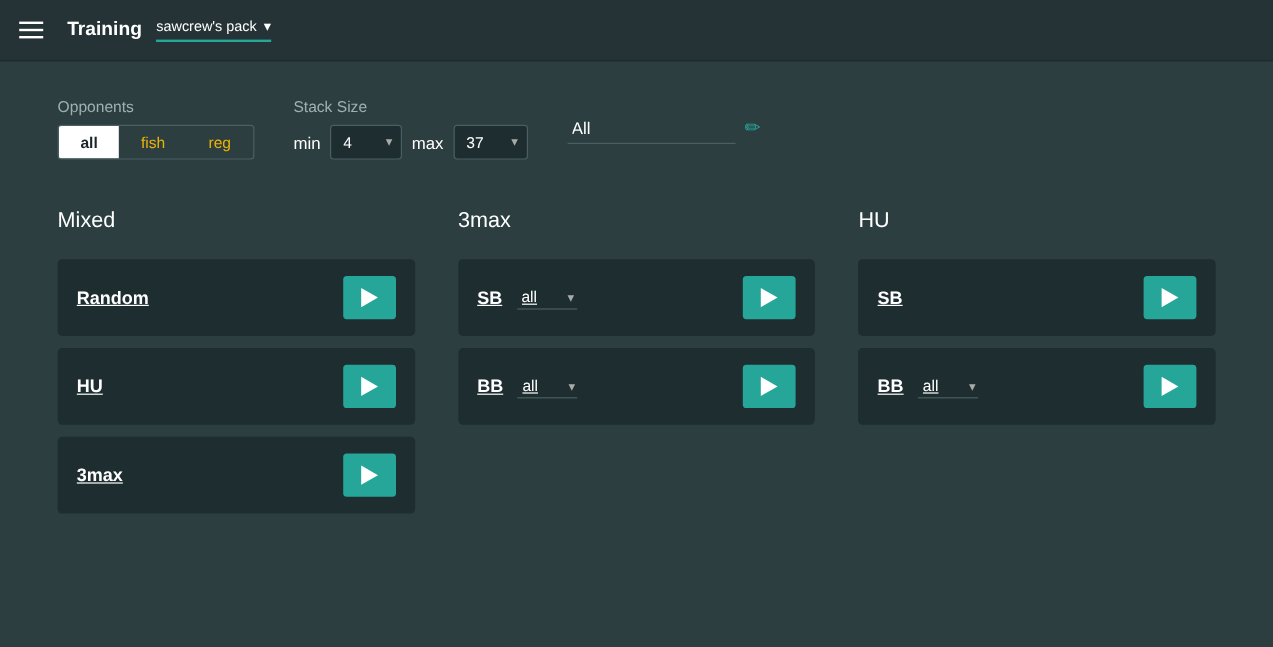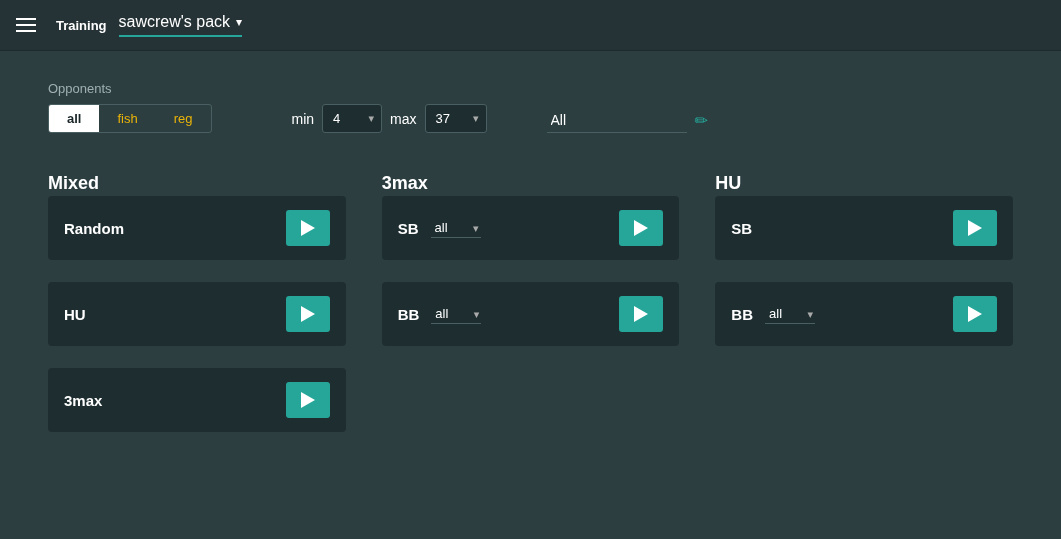--- a/index.html
+++ b/index.html
@@ -28,52 +28,52 @@
       flex-direction: column;
       gap: 4px;
     }
     .hamburger-icon span {
       display: block;
       width: 20px;
       height: 2px;
       background: #fff;
     }
     .header-title {
-      font-size: 13px;
+      font-size: 16px;
       font-weight: bold;
       color: #ffffff;
       margin-right: 12px;
     }
     .pack-selector {
       display: flex;
       align-items: center;
       gap: 6px;
       cursor: pointer;
       padding-bottom: 4px;
       border-bottom: 2px solid #26a699;
     }
     .pack-selector-label {
-      font-size: 16px;
+      font-size: 12px;
       color: #ffffff;
     }
     .pack-selector-arrow {
       color: #ffffff;
       font-size: 12px;
     }
 
     
     .main {
       padding: 30px 48px;
     }
 
     
     .filters-row {
       display: flex;
-      align-items: flex-end;
-      gap: 60px;
+      align-items: center;
+      gap: 33px;
       margin-bottom: 40px;
     }
 
     
     .filter-group label {
       display: block;
       color: #a0b0b2;
       font-size: 13px;
       margin-bottom: 8px;
     }
@@ -95,21 +95,20 @@
       background: #ffffff;
       color: #1a2628;
       font-weight: bold;
     }
 
     
     .stack-size-row {
       display: flex;
       align-items: center;
       gap: 8px;
-      margin-left: 20px;
     }
     .select-wrapper {
       position: relative;
       display: inline-flex;
       align-items: center;
     }
     .select-wrapper select {
       background: #1e2d30;
       border: 1px solid #4a5f62;
       color: #ffffff;
@@ -155,34 +154,35 @@
     
     .sections-row {
       display: flex;
       gap: 36px;
     }
     .section {
       flex: 1;
     }
     .section-title {
       font-size: 18px;
-      font-weight: bold;
-      color: #ffffff;
-      margin-bottom: 2px;
+      font-weight: normal;
+      color: #ffffff;
+      margin-bottom: 22px;
     }
 
     
     .training-card {
       background: #1e2d30;
       border-radius: 4px;
       display: flex;
       align-items: center;
       justify-content: space-between;
       padding: 14px 16px;
-      margin-bottom: 22px;
+      margin-bottom: 10px;
+      text-decoration: underline;
     }
     .training-card-label {
       font-size: 15px;
       font-weight: bold;
       color: #ffffff;
     }
     .play-btn {
       background: #26a699;
       border: none;
       border-radius: 3px;
@@ -258,20 +258,21 @@
     <div class="filter-group">
       <label>Opponents</label>
       <div class="opponents-buttons">
         <button class="opp-btn active">all</button>
         <button class="opp-btn">fish</button>
         <button class="opp-btn">reg</button>
       </div>
     </div>
 
     <div class="filter-group">
+      <label>Stack Size</label>
       <div class="stack-size-row">
         <span>min</span>
         <div class="select-wrapper">
           <select>
             <option>4</option>
             <option>5</option>
             <option>10</option>
             <option>20</option>
           </select>
         </div>

